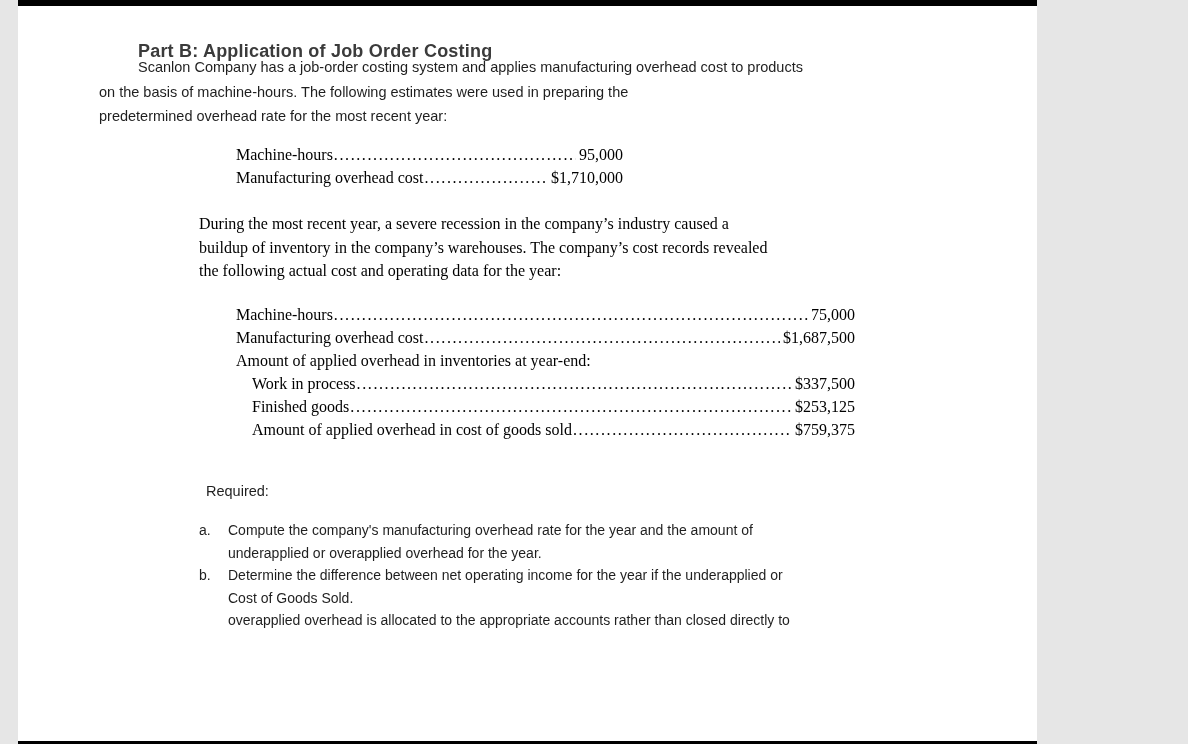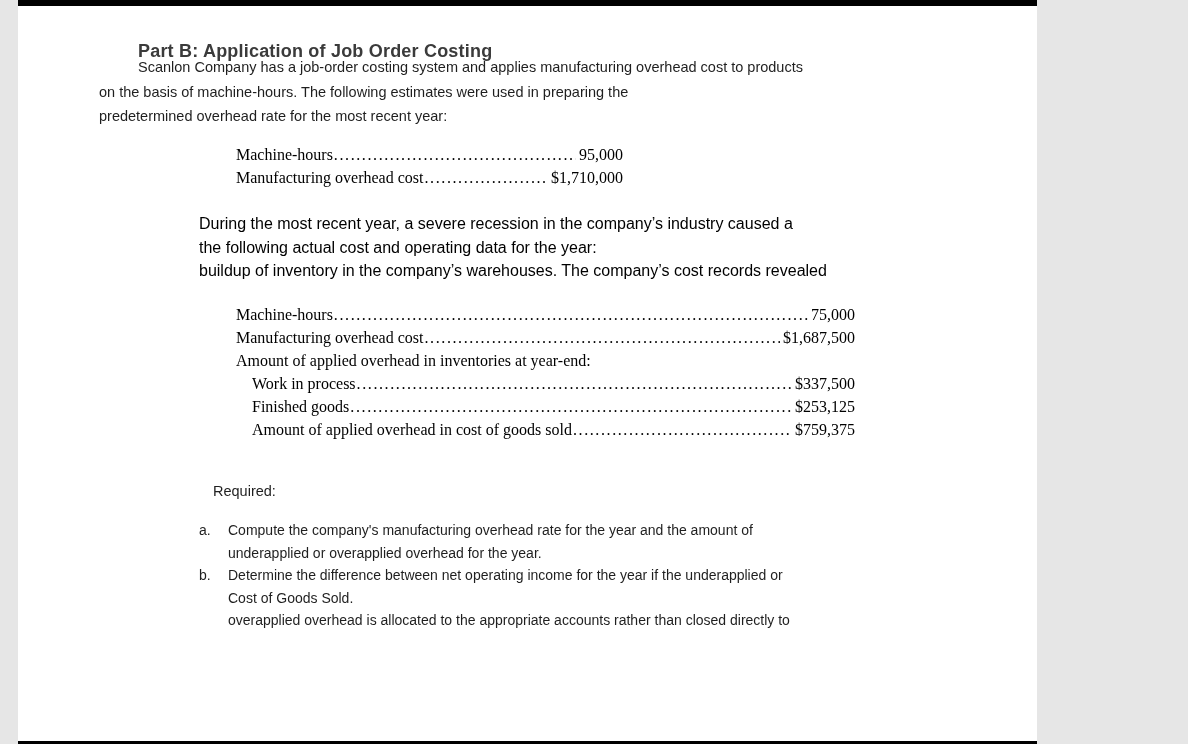--- a/index.html
+++ b/index.html
@@ -31,21 +31,21 @@
   .para-sans {
     position: absolute;
     font-size: 14.5px; color: #1f1f1f; line-height: 24.5px;
     white-space: nowrap;
   }
   #intro { left: 0; top: 55px; width: 100%; }
   #intro .first  { margin-left: 120px; }
   #intro .cont   { margin-left: 81px; }
   .para-serif {
     position: absolute;
-    font-family: Liberation Sans, sans-serif;
+    font-family: Liberation Serif, serif;
     font-size: 16px; color: #000000; line-height: 23.5px;
     white-space: nowrap;
   }
   #narrative { left: 181px; top: 212px; }
   .ctable {
     position: absolute;
     font-family: "Liberation Serif", serif;
     font-size: 16px; color: #000000;
   }
   #table1 { left: 218px; top: 146px; width: 387px; }
@@ -58,21 +58,21 @@
   .ctable .lbl { white-space: nowrap; }
   .leader {
     flex: 1 1 auto; overflow: hidden; white-space: nowrap;
     letter-spacing: 1.6px; margin: 0 3px 0 1px;
   }
   .leader::after {
     content: "........................................................................................................................";
   }
   .ctable .val { white-space: nowrap; text-align: right; }
   #required {
-    position: absolute; left: 195px; top: 483px;
+    position: absolute; left: 188px; top: 483px;
     font-size: 14.5px; color: #1f1f1f; white-space: nowrap;
   }
   #req-list {
     position: absolute; left: 181px; top: 519px; width: 760px;
     font-size: 14px; color: #1f1f1f; line-height: 22.6px;
   }
   .req-item { display: flex; }
   .req-marker { width: 29px; flex: 0 0 29px; }
   .req-lines { flex: 1 1 auto; white-space: nowrap; }
 </style>
@@ -99,22 +99,22 @@
     </div>
     <div class="row">
       <span class="lbl">Manufacturing overhead cost</span>
       <span class="leader"></span>
       <span class="val">$1,710,000</span>
     </div>
   </div>
 
   <div class="para-serif" id="narrative">
     <div>During the most recent year, a severe recession in the company’s industry caused a</div>
+    <div>buildup of inventory in the company’s warehouses. The company’s cost records revealed</div>
     <div>the following actual cost and operating data for the year:</div>
-    <div>buildup of inventory in the company’s warehouses. The company’s cost records revealed</div>
   </div>
 
   <div class="ctable" id="table2">
     <div class="row">
       <span class="lbl">Machine-hours</span>
       <span class="leader"></span>
       <span class="val">75,000</span>
     </div>
     <div class="row">
       <span class="lbl">Manufacturing overhead cost</span>

